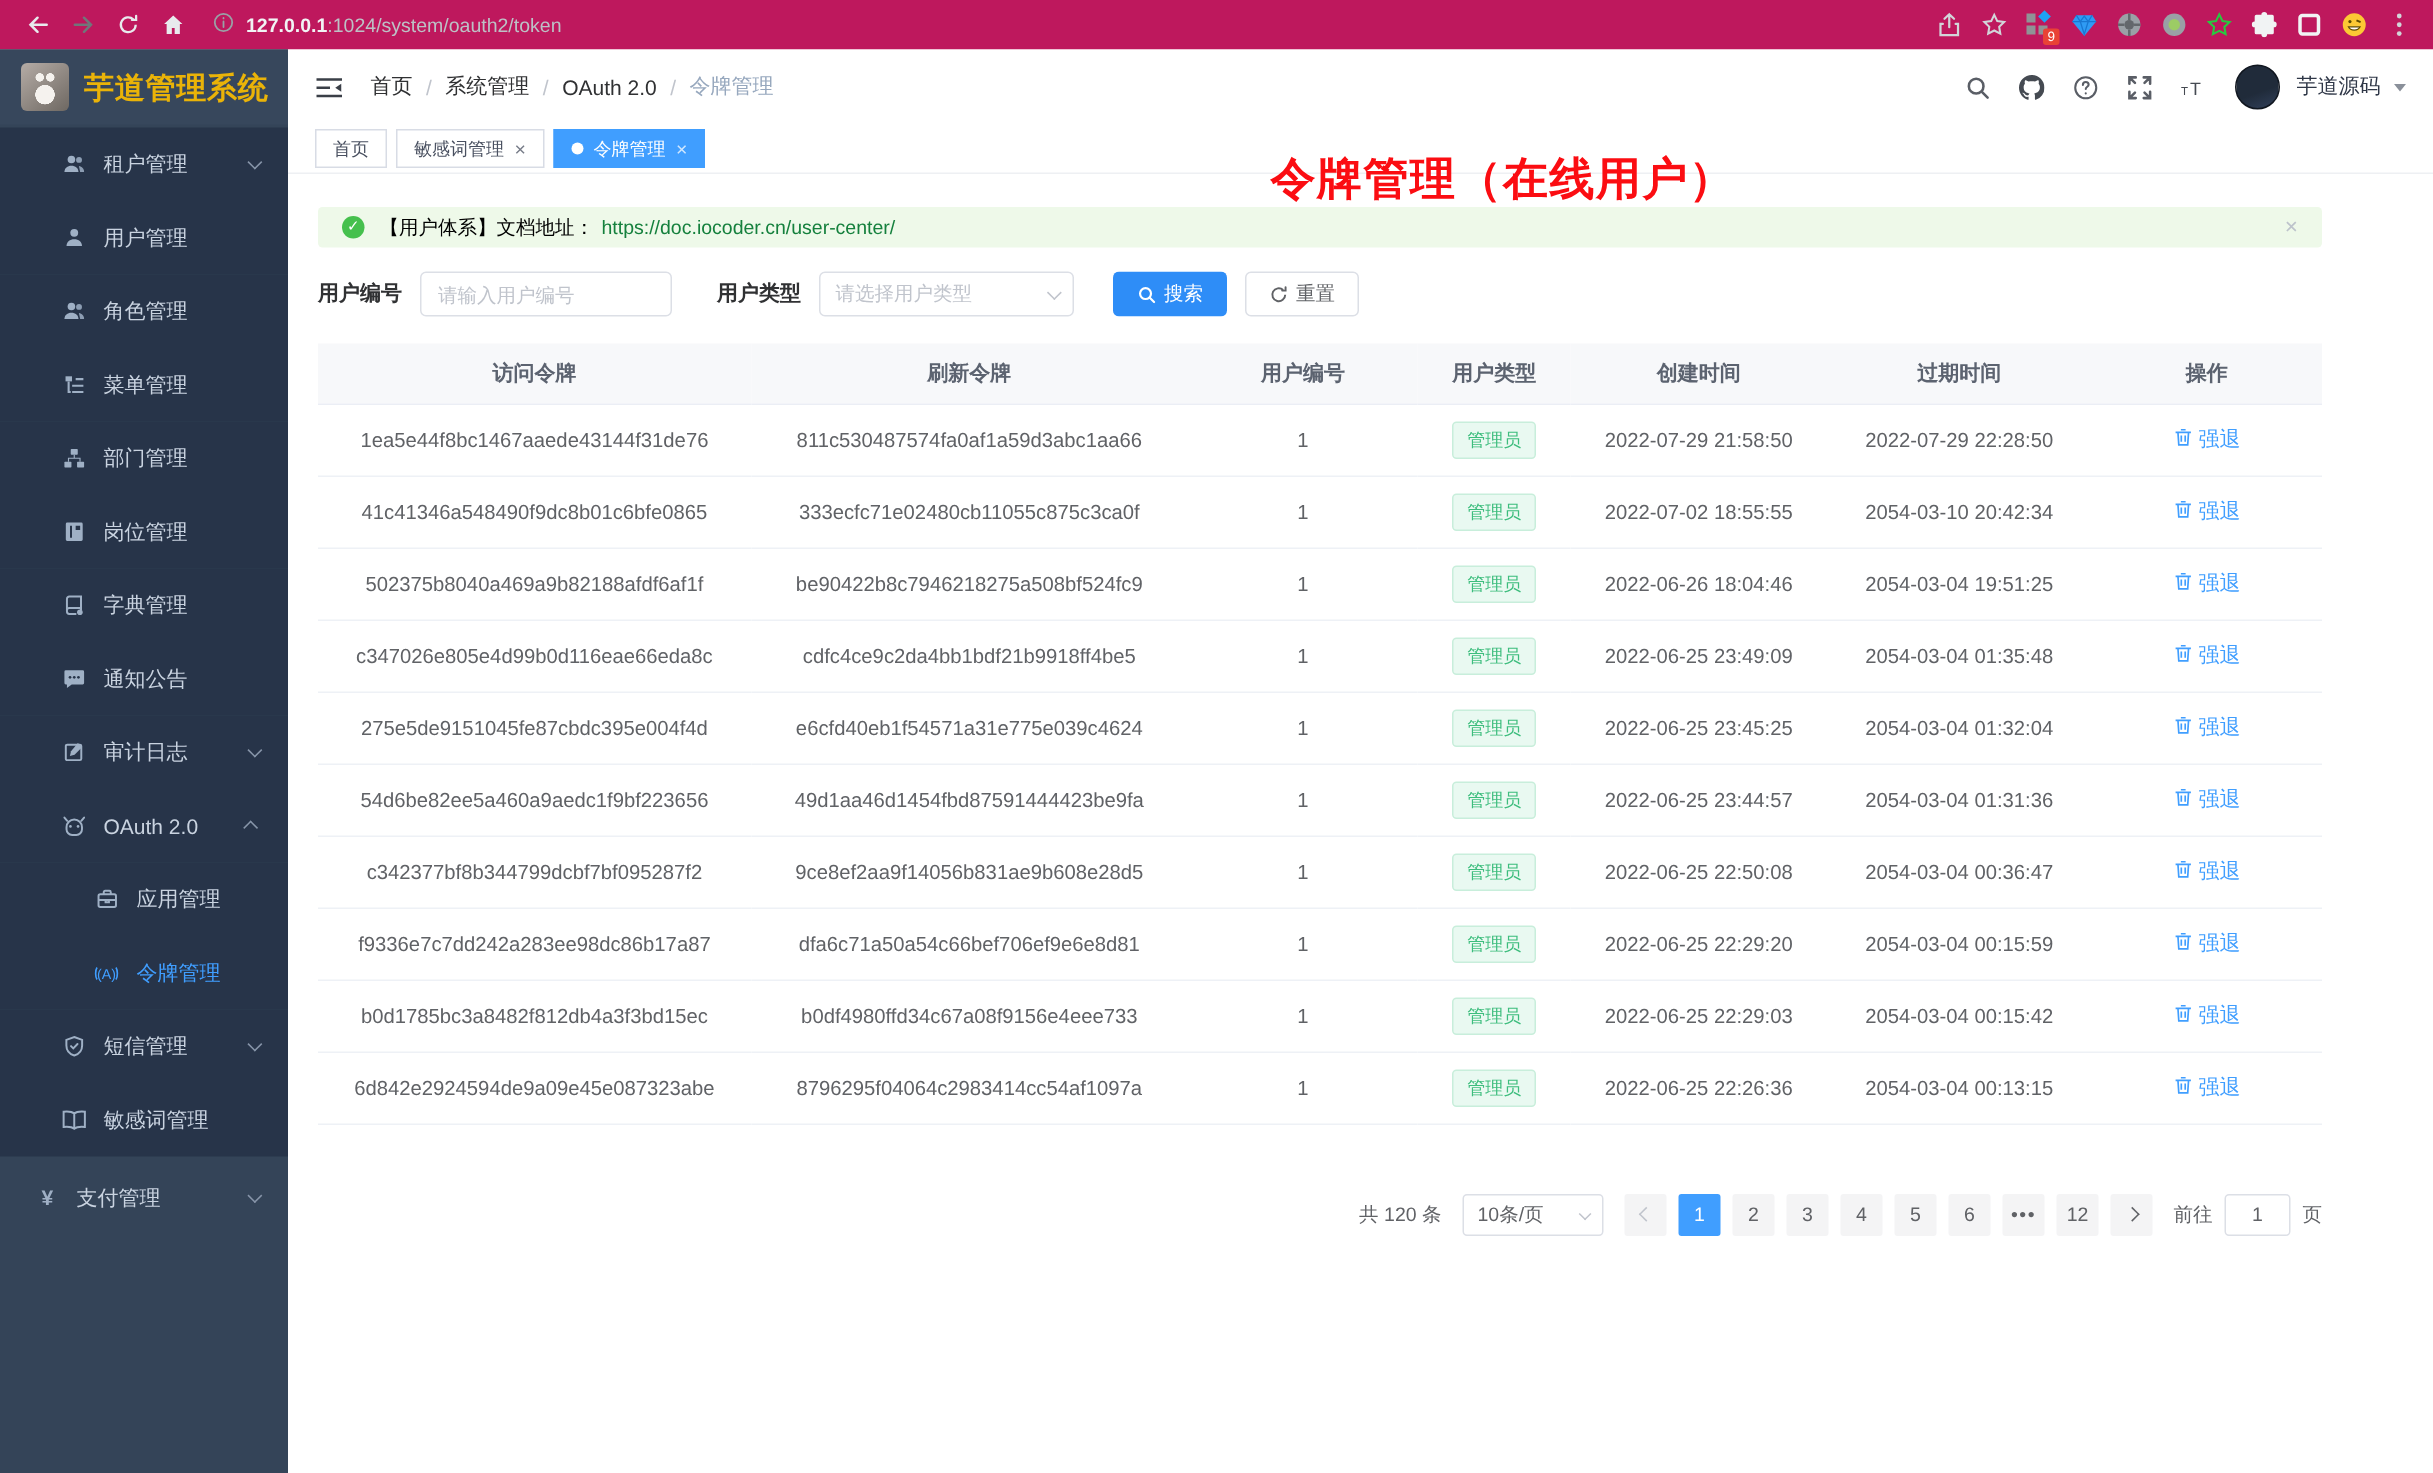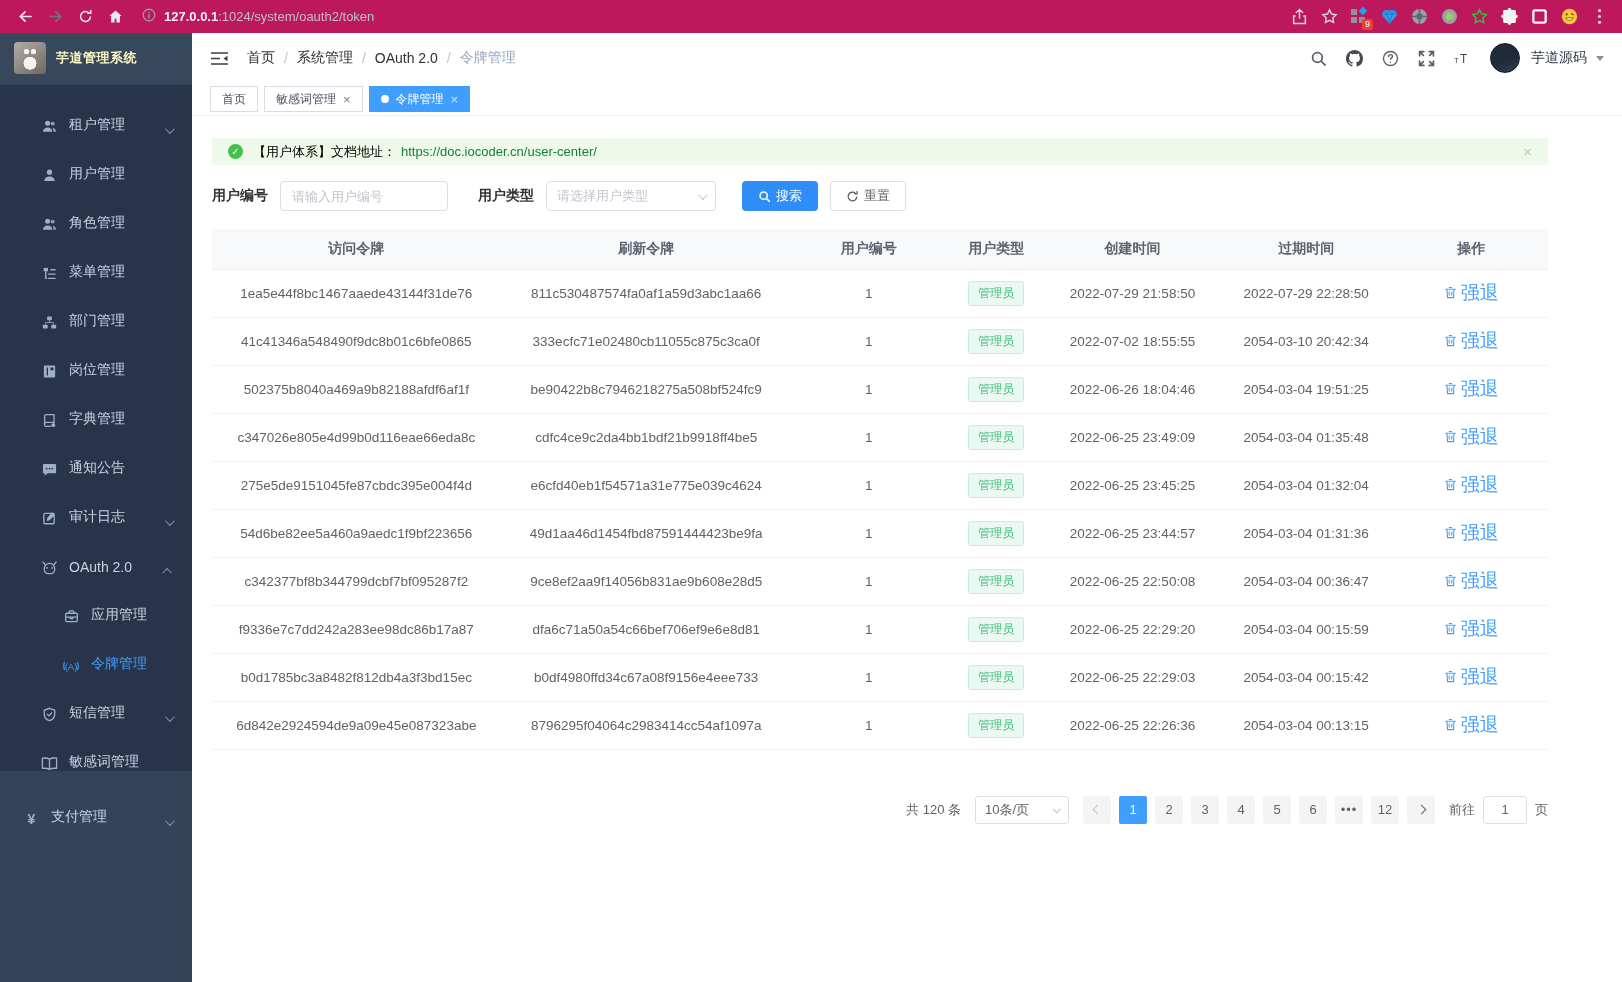--- a/index.html
+++ b/index.html
@@ -23,23 +23,23 @@
   .app { display:flex; height:949px; }
 
   
   .sidebar { width:192px; background:#344458; display:flex; flex-direction:column; flex:0 0 auto; }
   .logo-row { height:50px; display:flex; align-items:center; padding-left:14px; gap:10px; background:#37475c; flex:0 0 auto; }
   .logo-avatar { width:32px; height:32px; border-radius:4px; background:
       radial-gradient(circle at 50% 66%, #f5f2ee 0 24%, rgba(0,0,0,0) 25%),
       radial-gradient(circle at 39% 30%, #f5f2ee 0 9%, rgba(0,0,0,0) 10%),
       radial-gradient(circle at 61% 30%, #f5f2ee 0 9%, rgba(0,0,0,0) 10%),
       linear-gradient(140deg,#b5aca6,#6e6862); }
-  .logo-title { color:#fef9c3; font-size:13px; font-weight:bold; letter-spacing:.5px; }
+  .logo-title { color:#eab308; font-size:20px; font-weight:bold; letter-spacing:.5px; }
   .menu { flex:1; padding-top:2px; overflow:hidden; }
-  .menu-item { height:49px; display:flex; align-items:flex-end; color:#c9d3e0; font-size:14px; cursor:pointer; background:#273449; }
+  .menu-item { height:49px; display:flex; align-items:center; color:#c9d3e0; font-size:14px; cursor:pointer; background:#273449; }
   .menu-item.lvl1 { padding-left:22px; background:transparent; height:55px; }
   .menu-item.lvl2 { padding-left:40px; }
   .menu-item.lvl3 { padding-left:62px; }
   .menu-item.active { color:#409eff; }
   .mi-icon { width:18px; margin-right:11px; display:inline-flex; align-items:center; justify-content:center; color:#9fb0c5; }
   .menu-item.active .mi-icon { color:#409eff; }
   .chev { width:7px; height:7px; border-right:1.5px solid #8795a9; border-bottom:1.5px solid #8795a9; margin-left:auto; margin-right:20px; transform:rotate(45deg) translateY(-2px); }
   .chev.up { transform:rotate(-135deg) translateY(-2px); }
 
   
@@ -81,21 +81,21 @@
   .gap24 { width:26px; } .gap28 { width:30px; }
   .btn { height:30px; border-radius:4px; font-size:13px; display:inline-flex; align-items:center; gap:5px; padding:0 15px; cursor:pointer; border:1px solid transparent; font-family:inherit; }
   .btn svg { width:13px; height:13px; }
   .btn-primary { background:#2e8df7; color:#fff; }
   .btn-plain { background:#fff; border-color:#dcdfe6; color:#606266; margin-left:12px; }
 
   table.grid { width:100%; margin-top:18px; border-collapse:collapse; table-layout:fixed; }
   .grid th { height:40px; background:#f7f8fa; color:#5c6370; font-size:14px; font-weight:bold; text-align:center; border-bottom:1px solid #ebeef5; }
   .grid td { height:48px; text-align:center; font-size:13.5px; color:#606266; border-bottom:1px solid #eef1f6; }
   .tag { display:inline-block; padding:3px 9px; font-size:12px; border-radius:3px; background:#e9f9f1; color:#3dbd7d; border:1px solid #c8eedb; }
-  .kick { color:#409eff; font-size:19px; display:inline-flex; align-items:center; gap:4px; cursor:pointer; text-decoration:none; }
+  .kick { color:#409eff; font-size:14px; display:inline-flex; align-items:center; gap:4px; cursor:pointer; text-decoration:none; }
   .kick svg { width:13px; height:13px; }
 
   .pager { margin-top:46px; display:flex; align-items:center; justify-content:flex-end; gap:14px; font-size:13px; color:#606266; }
   .psize { width:94px; height:28px; border:1px solid #dcdfe6; border-radius:3px; display:flex; align-items:center; padding:0 9px; cursor:pointer; color:#606266; }
   .psize .chev2 { margin-left:auto; width:6px; height:6px; border-right:1.3px solid #c0c4cc; border-bottom:1.3px solid #c0c4cc; transform:rotate(45deg) translateY(-1px); }
   .page-list { display:flex; align-items:center; gap:8px; }
   .page-btn { min-width:28px; height:28px; background:#f4f4f5; border:none; border-radius:2px; font-size:13px; color:#606266; cursor:pointer; font-family:inherit; }
   .page-btn.active { background:#409eff; color:#fff; }
   .page-btn.dots { letter-spacing:1px; color:#606266; }
   .arrow-btn { width:28px; height:28px; background:#f4f4f5; border:none; border-radius:2px; cursor:pointer; display:flex; align-items:center; justify-content:center; }
@@ -360,20 +360,21 @@
               <text x="8" y="13.5" text-anchor="middle" font-size="15" font-weight="bold" fill="currentColor" font-family="sans-serif">¥</text>
             </svg>
           </span>
           <span class="mi-label">支付管理</span>
           <span class="chev down"></span>
         </div>
       </nav>
   </aside>
 
   <div class="main">
+    <div class="annotation">令牌管理（在线用户）</div>
 
     <div class="navbar">
       <span class="hamburger">
         <svg width="19" height="15" viewBox="0 0 19 15" fill="none" stroke="#3a3f47" stroke-width="1.7">
             <path d="M1 2h17M1 7.5h9M1 13h17"></path>
             <path d="M17.5 4.8v5.4L13.5 7.5z" fill="#3a3f47" stroke="none"></path>
           </svg>
       </span>
       <div class="breadcrumb">
           <span class="bc-item">首页</span>

